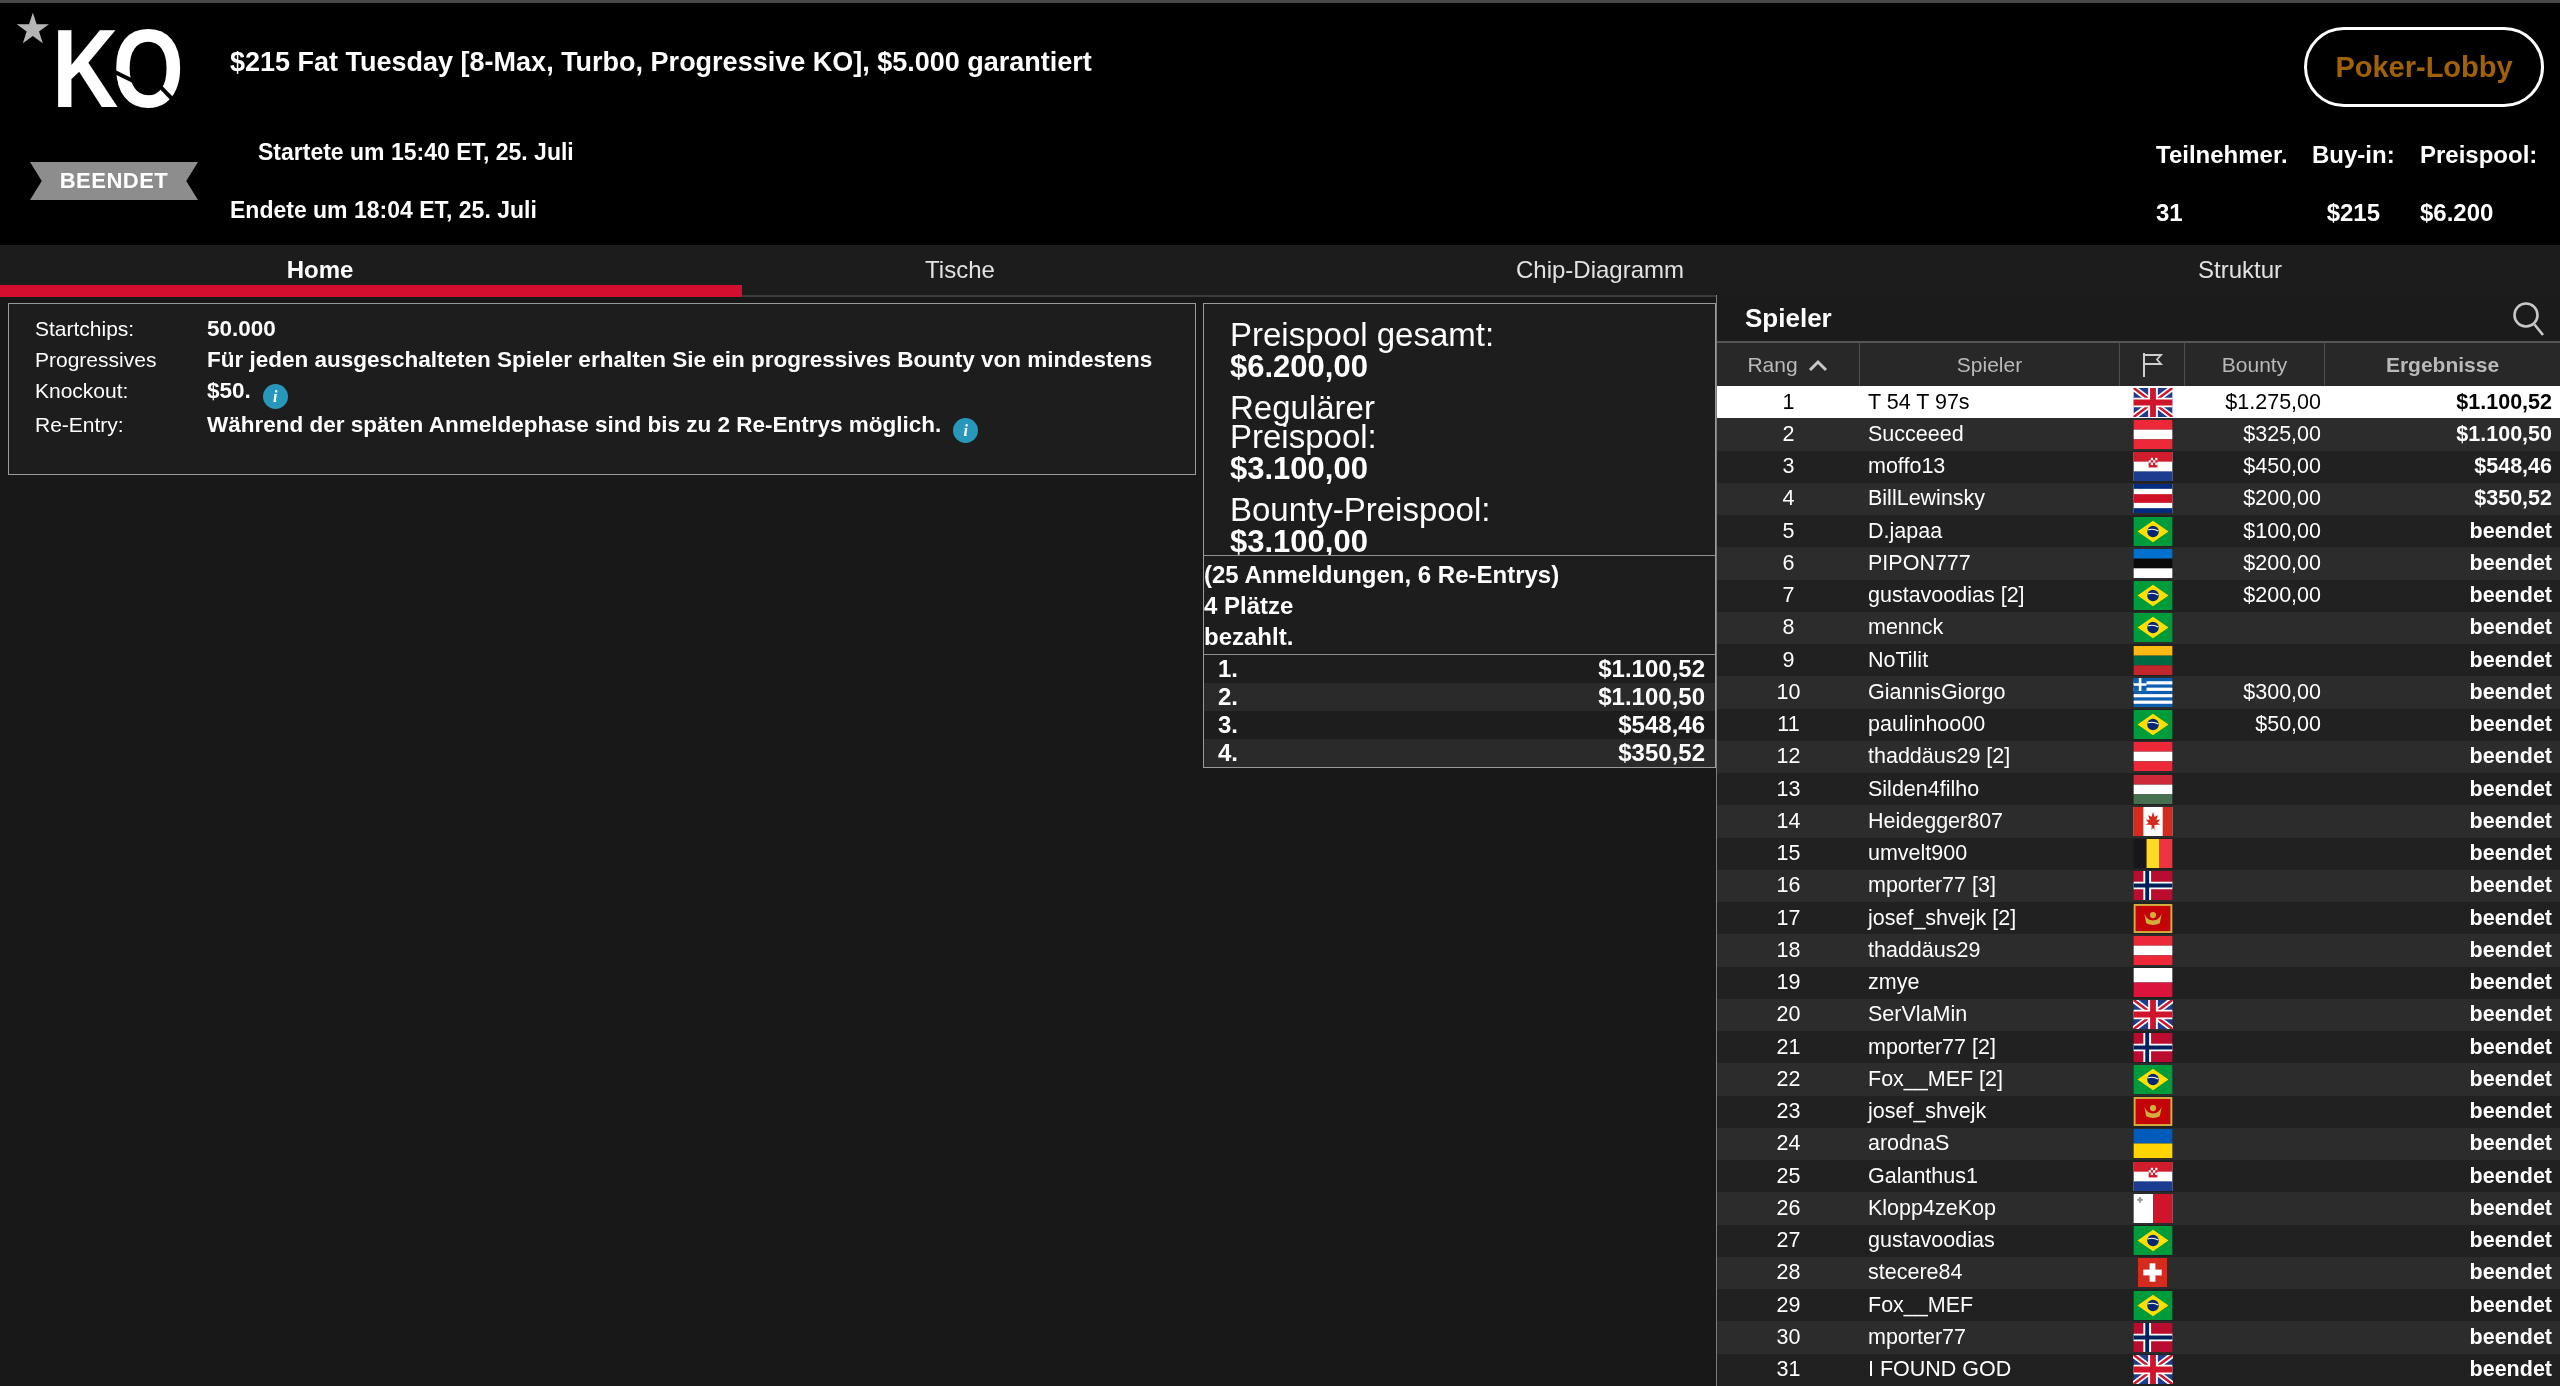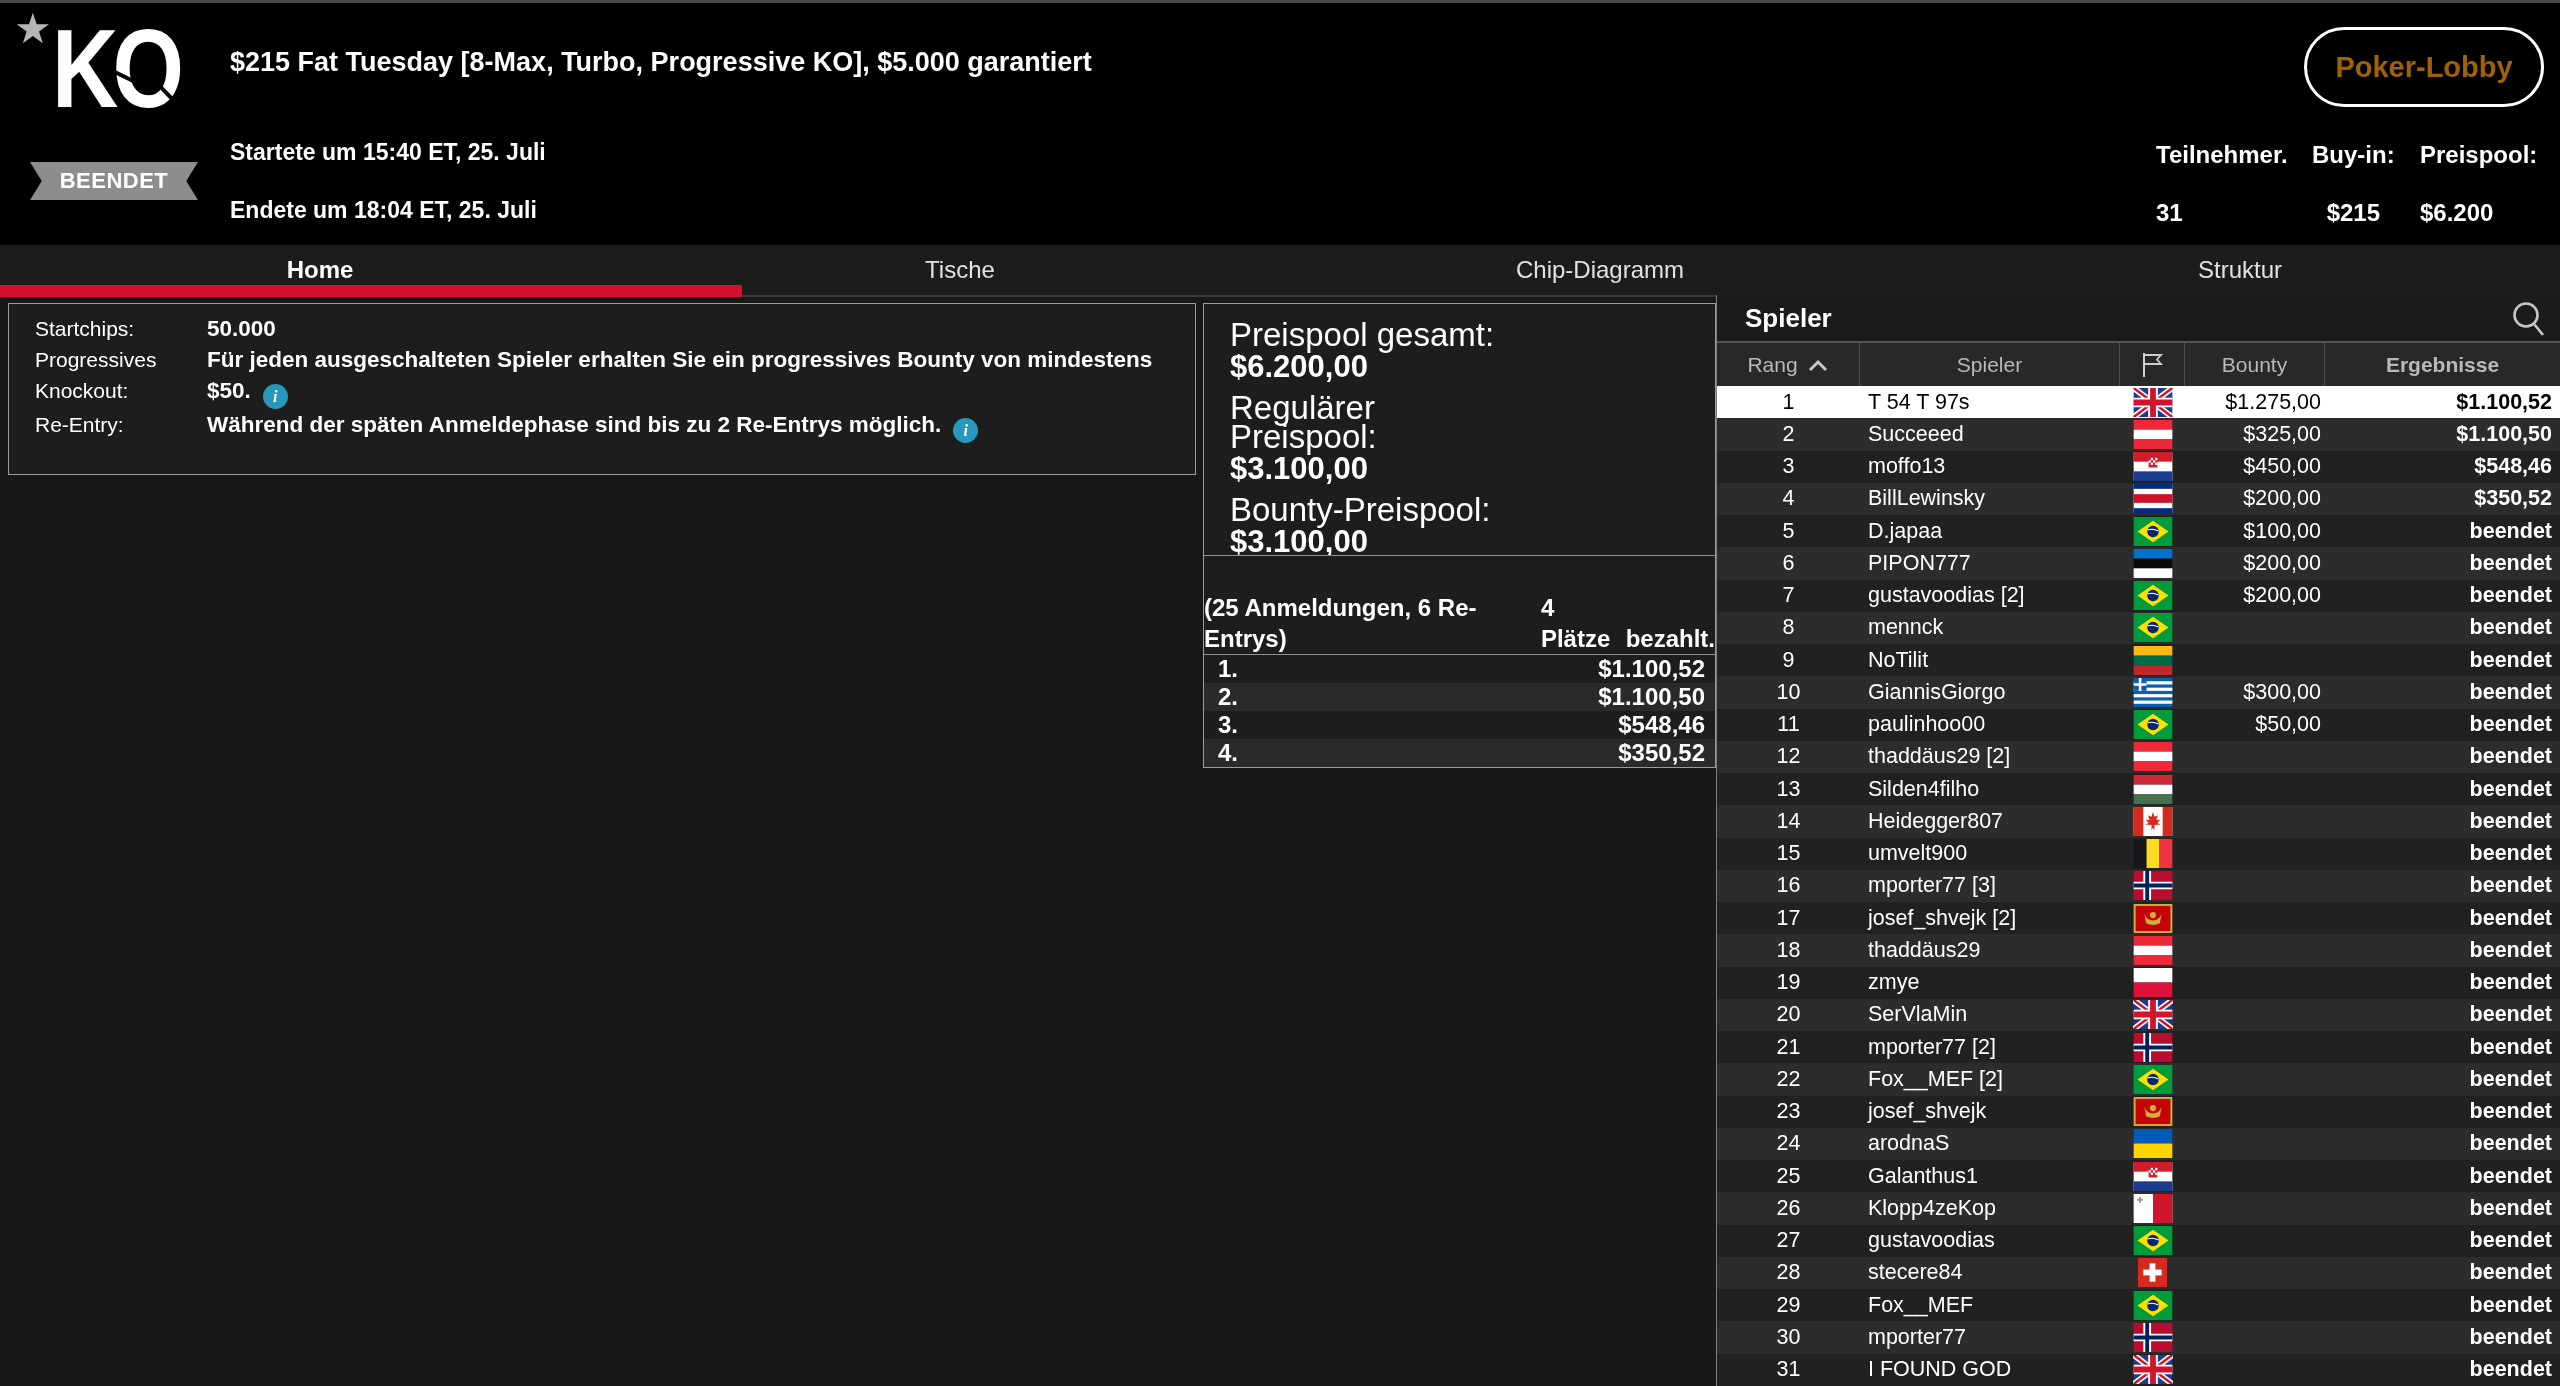--- a/index.html
+++ b/index.html
@@ -11,21 +11,21 @@
   .ko{position:absolute;left:52px;top:10px;font-size:112px;font-weight:900;letter-spacing:-7px;
       transform:scaleX(.82);transform-origin:left top;line-height:112px;}
   .crack{position:absolute;background:#000;height:4px;}
   .c1{left:92px;top:72px;width:66px;transform:rotate(26deg);}
   .c2{left:142px;top:100px;width:72px;transform:rotate(46deg);}
   .ribbon{position:absolute;left:30px;top:159px;width:168px;height:38px;background:#8d8d8d;color:#fff;
       font-weight:bold;font-size:22px;letter-spacing:.5px;display:flex;align-items:center;justify-content:center;
       clip-path:polygon(0 0,100% 0,93% 50%,100% 100%,0 100%,7% 50%);}
   .title{position:absolute;left:230px;top:44px;font-size:27px;font-weight:bold;white-space:nowrap;}
   .sub{position:absolute;left:230px;font-size:23px;font-weight:bold;white-space:nowrap;}
-  .sub1{top:136px;} .sub2{top:194px;}
+  .sub1{top:136px;margin-left:28px;} .sub2{top:194px;}
   .lobby{position:absolute;left:2304px;top:24px;width:240px;height:80px;border:3px solid #fff;border-radius:42px;
       background:transparent;color:#a16207;font-size:29px;font-weight:bold;display:flex;align-items:center;
       justify-content:center;box-sizing:border-box;cursor:pointer;font-family:"Liberation Sans",sans-serif;}
   .stat{position:absolute;top:138px;}
   .stat .lab{font-size:24px;font-weight:bold;white-space:nowrap;}
   .stat .val{margin-top:30px;font-size:24px;font-weight:bold;white-space:nowrap;}
   .tabbar{position:absolute;top:245px;left:0;right:0;height:50px;background:#1c1c1c;
       border-bottom:2px solid #3a3a3a;display:flex;box-sizing:content-box;}
   .tab{flex:1;display:flex;align-items:center;justify-content:center;font-size:24px;color:#e2e2e2;cursor:pointer;}
   .tab.active{font-weight:bold;color:#fff;}
@@ -36,22 +36,22 @@
   .ilabel{width:172px;font-size:21px;color:#fff;flex:none;}
   .ivalue{font-size:22.5px;font-weight:bold;white-space:nowrap;}
   .infoic{display:inline-flex;width:25px;height:25px;border-radius:50%;background:#2798bb;color:#fff;
       align-items:center;justify-content:center;font-size:16px;font-weight:bold;font-style:italic;
       font-family:"Liberation Serif",serif;margin-left:12px;vertical-align:-4px;cursor:pointer;}
   #prize-panel{left:1203px;top:303px;width:513px;height:465px;padding:0;}
   .pools{height:252px;box-sizing:border-box;border-bottom:1px solid #8f8f8f;padding:16px 0 0 26px;overflow:hidden;}
   .pgroup{margin-bottom:9px;}
   .plabel{font-size:33px;line-height:29px;}
   .pamount{font-size:31px;font-weight:bold;line-height:35px;}
-  .regbox{height:99px;box-sizing:border-box;border-bottom:1px solid #8f8f8f;display:flex;flex-direction:row;
-      align-items:flex-end;justify-content:center;font-weight:bold;font-size:24px;line-height:31px;}
+  .regbox{height:99px;box-sizing:border-box;border-bottom:1px solid #8f8f8f;display:flex;flex-direction:column;
+      align-items:flex-start;justify-content:center;font-weight:bold;font-size:24px;line-height:31px;}
   .payrow{height:28px;display:flex;align-items:center;justify-content:space-between;
       padding:0 10px 0 14px;font-size:24px;font-weight:bold;}
   .payrow:nth-child(even){background:#2a2a2a;}
   #players-panel{position:absolute;left:1716px;top:295px;width:844px;height:1091px;background:#1b1b1b;
       border-left:1px solid #7d7d7d;box-sizing:border-box;}
   .ptitle{height:48px;box-sizing:border-box;display:flex;align-items:center;padding-left:28px;font-size:26px;
       font-weight:bold;border-bottom:2px solid #555;position:relative;}
   .searchic{position:absolute;right:12px;top:5px;cursor:pointer;}
   .phead{height:43px;background:#282828;display:flex;font-size:21px;color:#b9b9b9;align-items:stretch;}
   .hcell{display:flex;align-items:center;justify-content:center;gap:9px;border-right:1px solid #4d4d4d;

